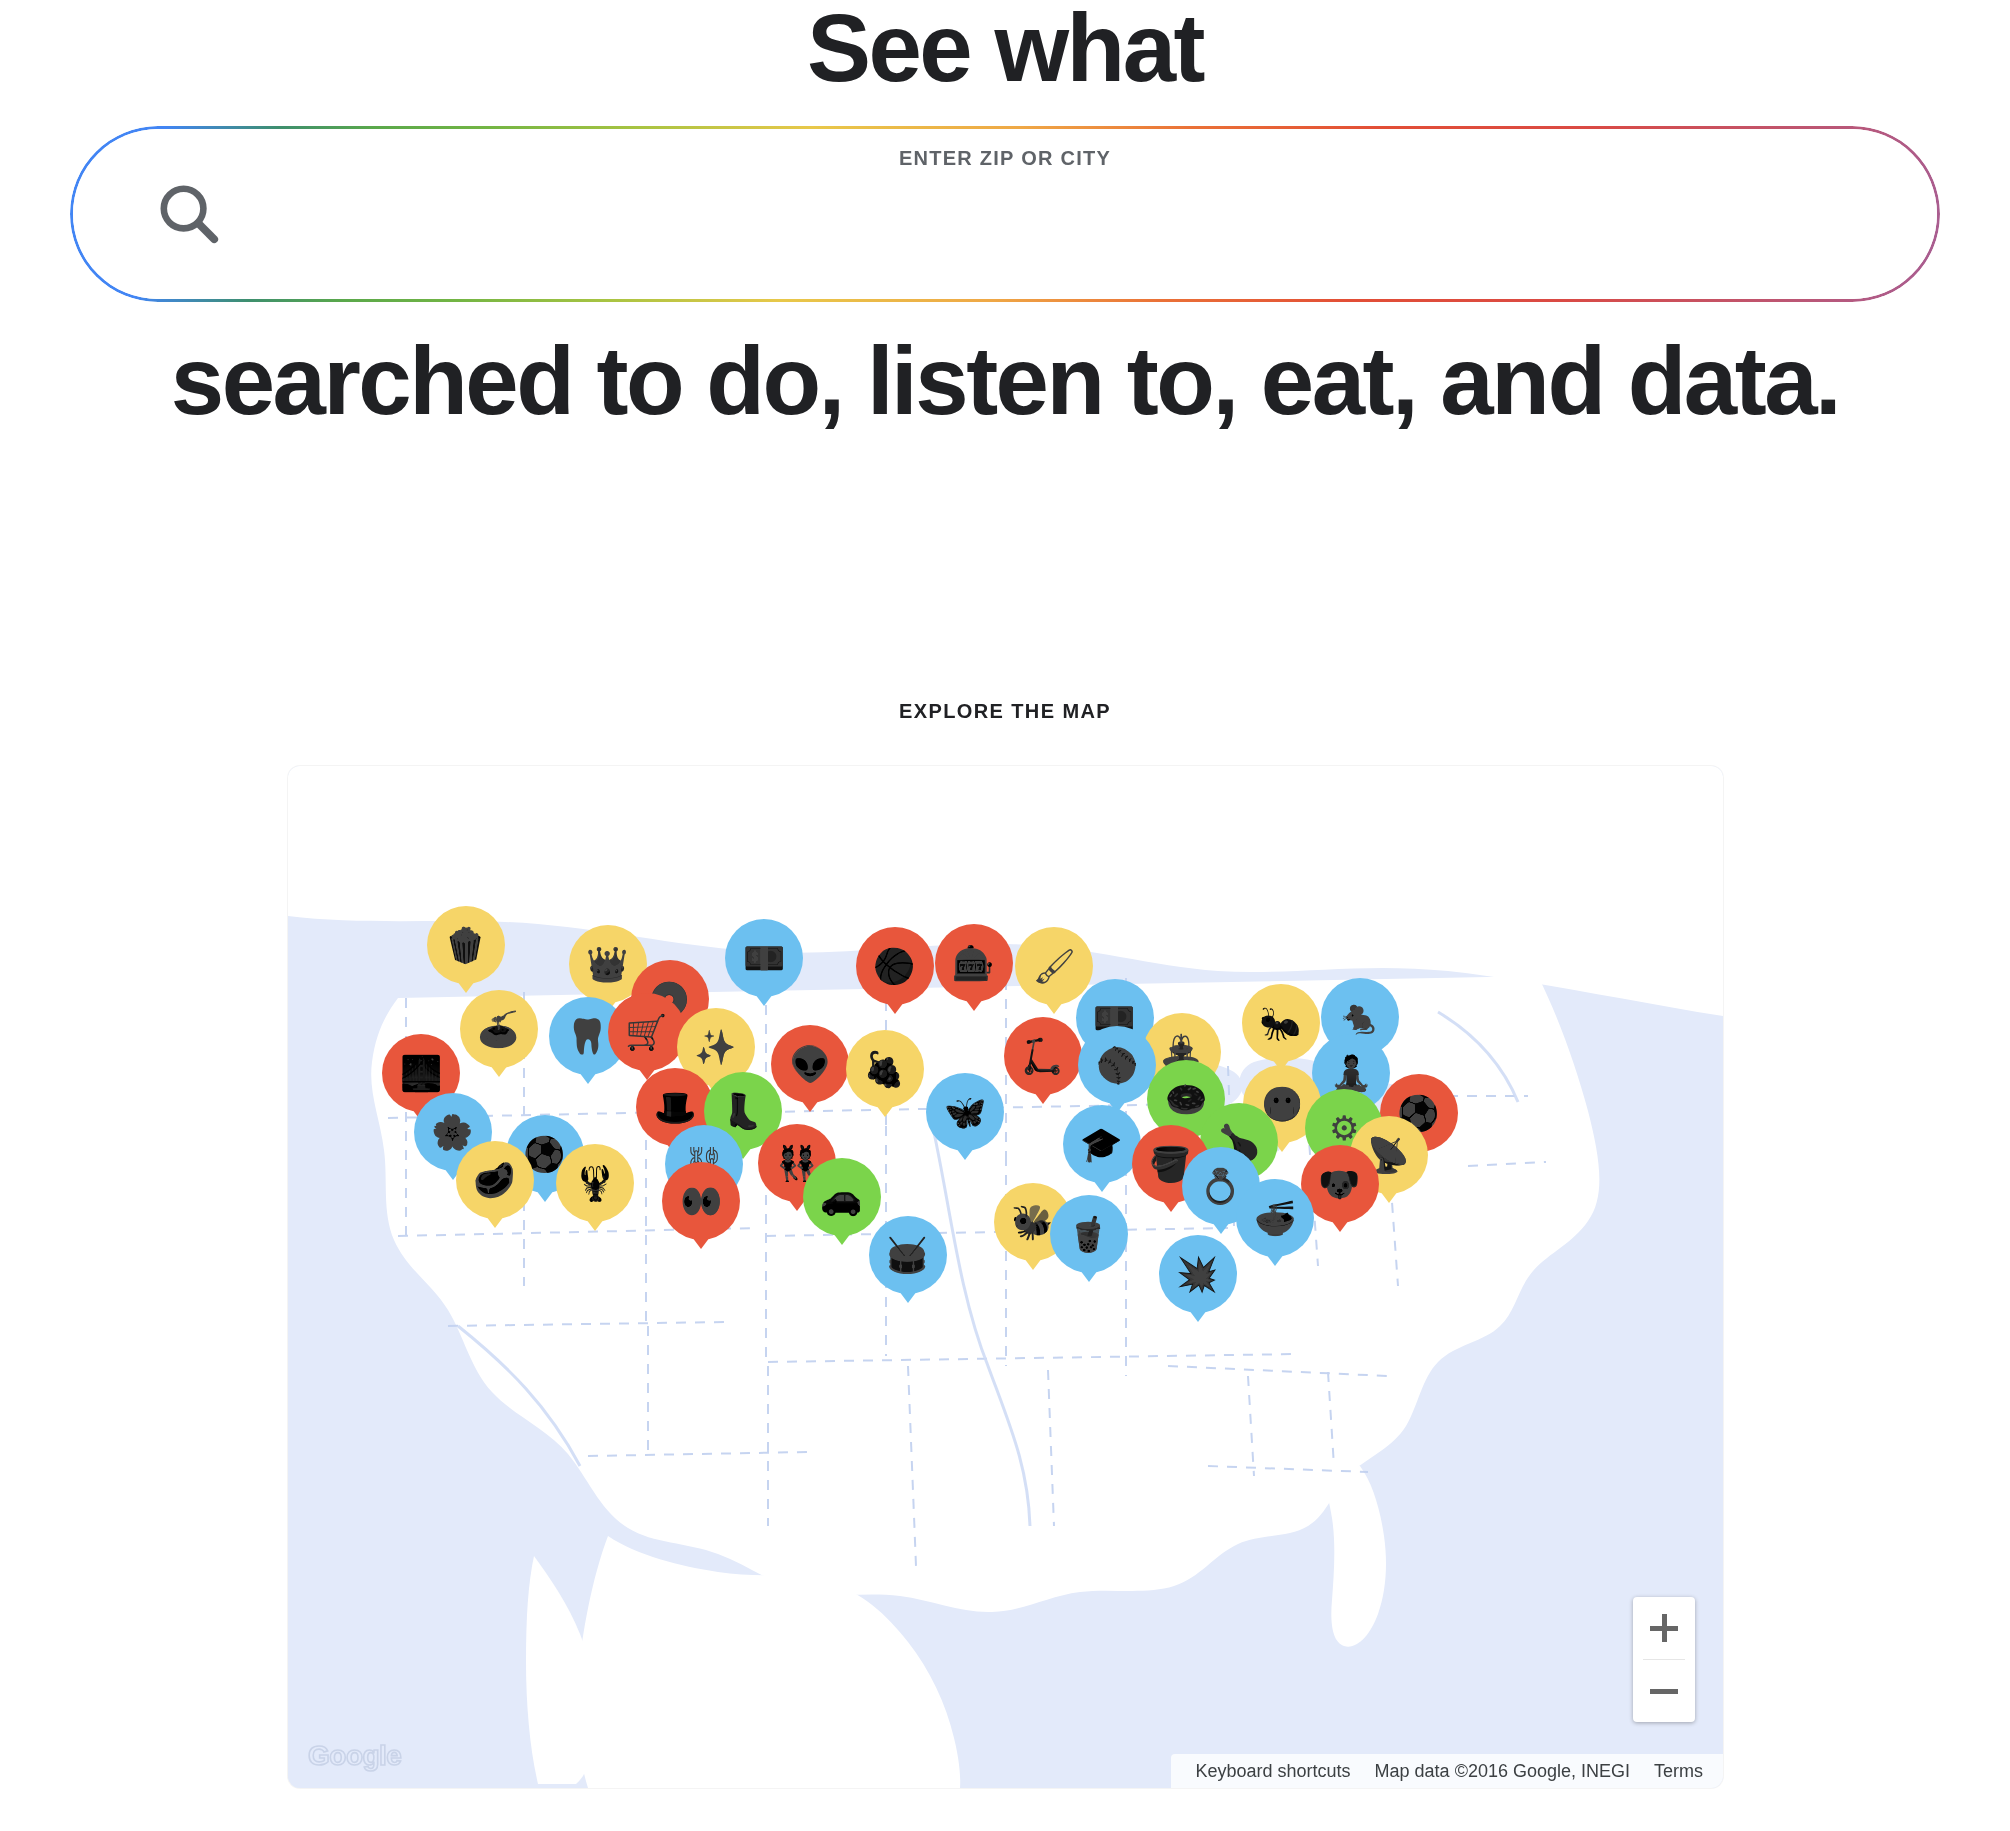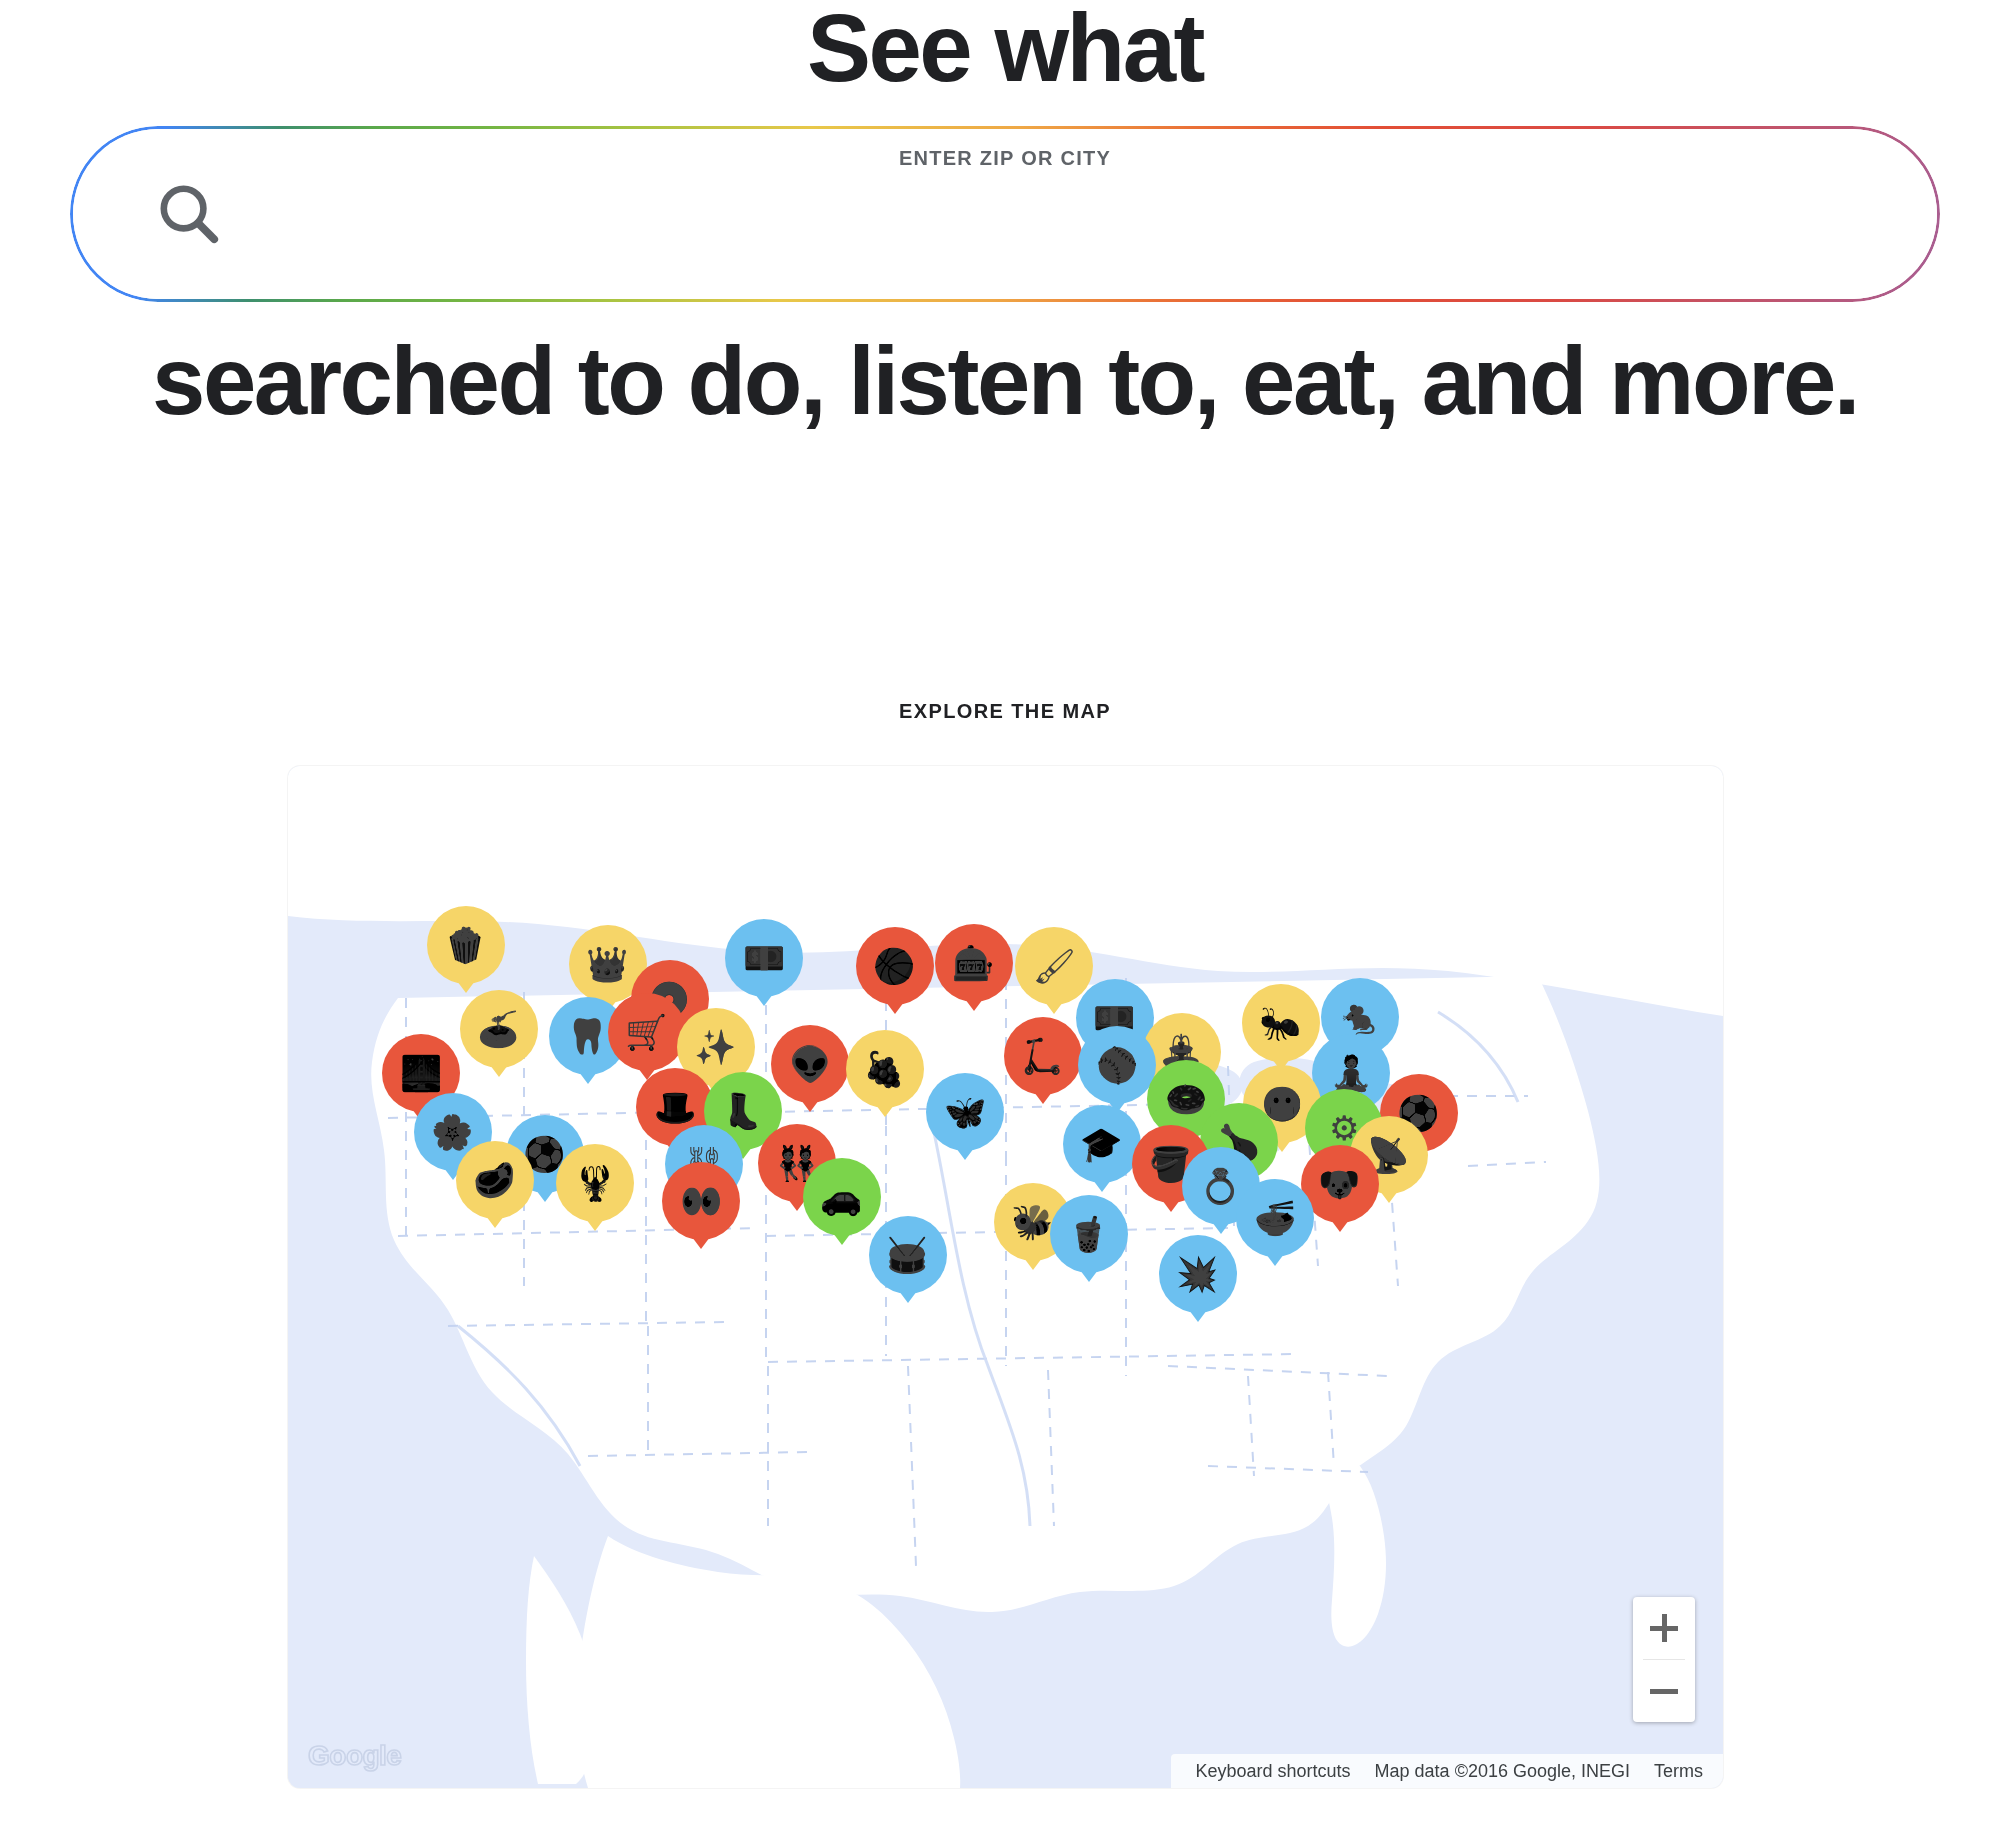--- a/index.html
+++ b/index.html
@@ -183,21 +183,21 @@
         </svg>
       </span>
       <input class="search-input" type="text" placeholder="" style="">
     </div>
   </div>
 
   <div class="ring-label">
     <span>ENTER ZIP OR CITY</span>
   </div>
 
-  <div class="hero-subtitle">searched to do, listen to, eat, and more.</div>
+  <div class="hero-subtitle">searched to do, listen to, eat, and data.</div>
 
   <div class="explore-label">EXPLORE THE MAP</div>
 
   <div class="map">
 
     <svg class="map-svg" viewBox="0 0 1435 1022" preserveAspectRatio="none">
       <rect x="0" y="0" width="1435" height="1022" fill="#e3eafa"></rect>
 
       <path fill="#ffffff" d="M0,0 L1435,0 L1435,250 C1340,235 1250,215 1160,205
         C1070,196 1000,210 930,205 C860,200 800,180 720,178

